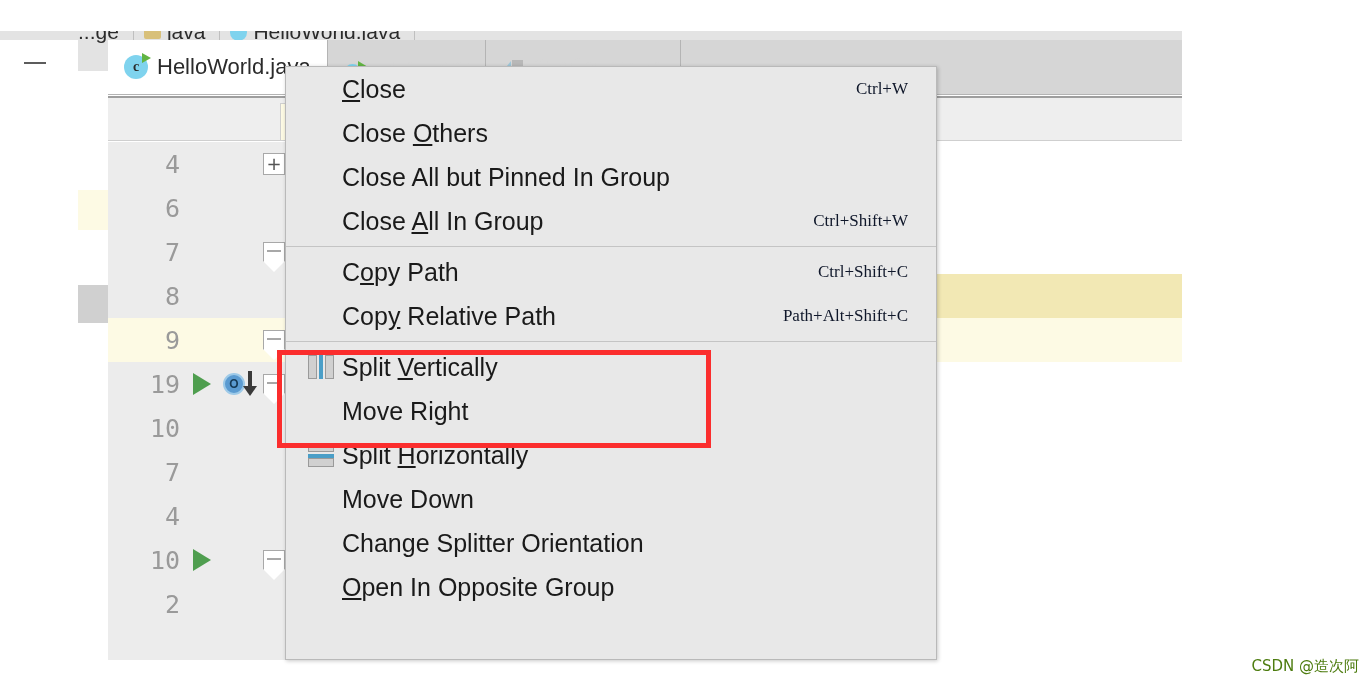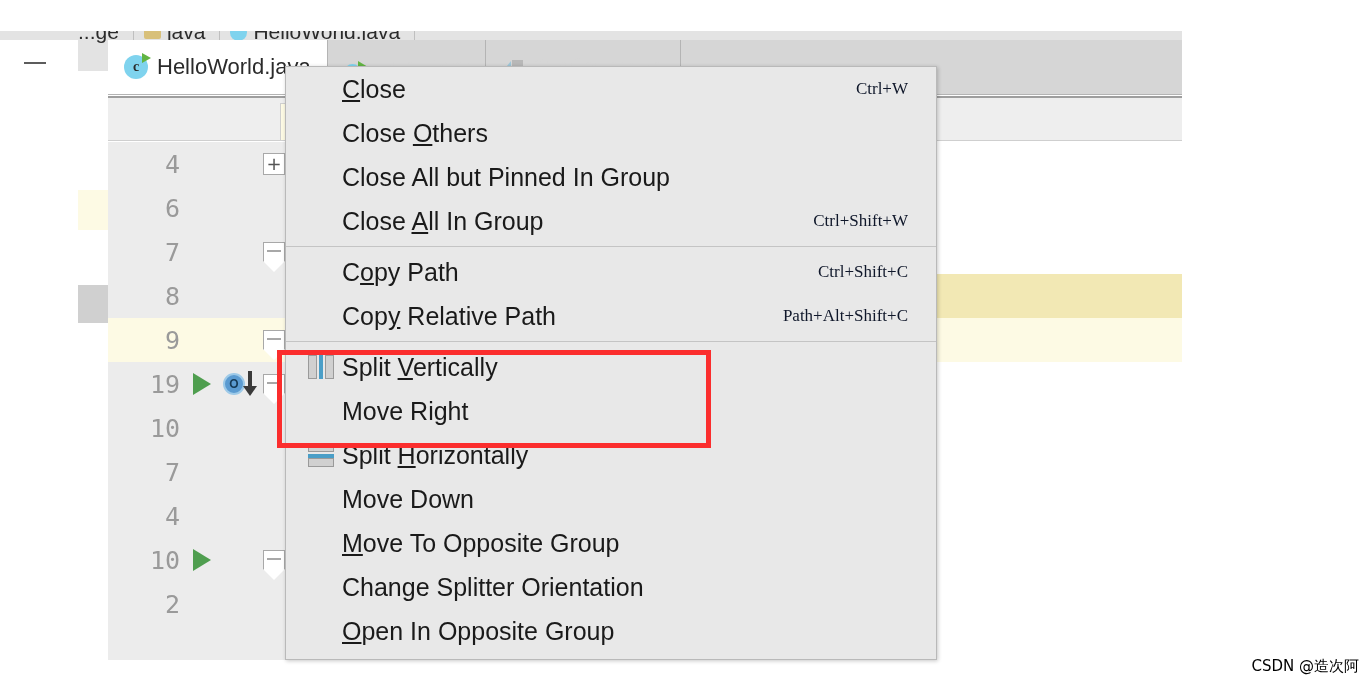--- a/index.html
+++ b/index.html
@@ -295,21 +295,21 @@
   .annot-box {
     position: absolute; left: 277px; top: 350px;
     width: 434px; height: 98px;
     border: 5px solid #fb2d2d;
     pointer-events: none;
   }
 
   
   .watermark {
     position: absolute; right: 12px; bottom: 8px;
-    font-size: 15px; color: #000000;
+    font-size: 15px; color: #4d7c0f;
     font-family: "DejaVu Sans", sans-serif;
     white-space: nowrap;
   }
 </style>
 </head>
 <body>
 
 <div id="screen">
 
   <div class="ide">
@@ -489,25 +489,20 @@
       <span class="ctx-label">Split <u>H</u>orizontally</span>
       <span class="ctx-shortcut"></span>
     </div>
     <div class="ctx-item">
       <span class="ctx-ico"></span>
       <span class="ctx-label">Move Down</span>
       <span class="ctx-shortcut"></span>
     </div>
     <div class="ctx-item">
       <span class="ctx-ico"></span>
-      <span class="ctx-label"><u>M</u>ove To Opposite Group</span>
-      <span class="ctx-shortcut"></span>
-    </div>
-    <div class="ctx-item">
-      <span class="ctx-ico"></span>
       <span class="ctx-label">Change Splitter Orientation</span>
       <span class="ctx-shortcut"></span>
     </div>
     <div class="ctx-item">
       <span class="ctx-ico"></span>
       <span class="ctx-label"><u>O</u>pen In Opposite Group</span>
       <span class="ctx-shortcut"></span>
     </div>
 
   </div>

